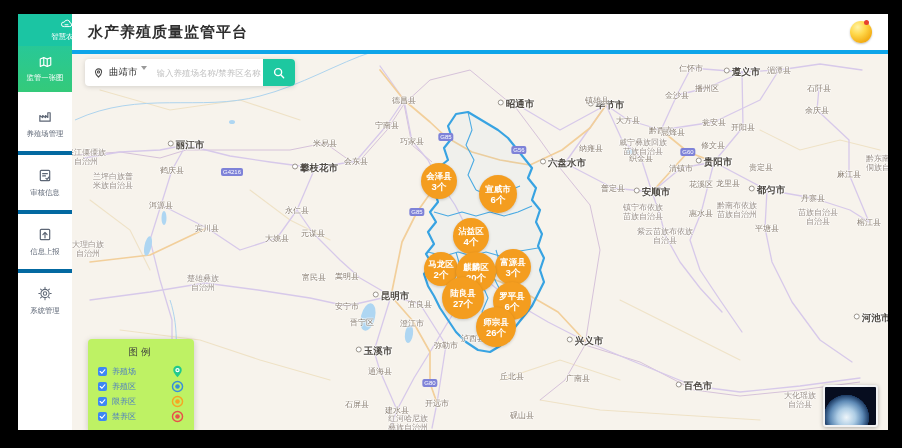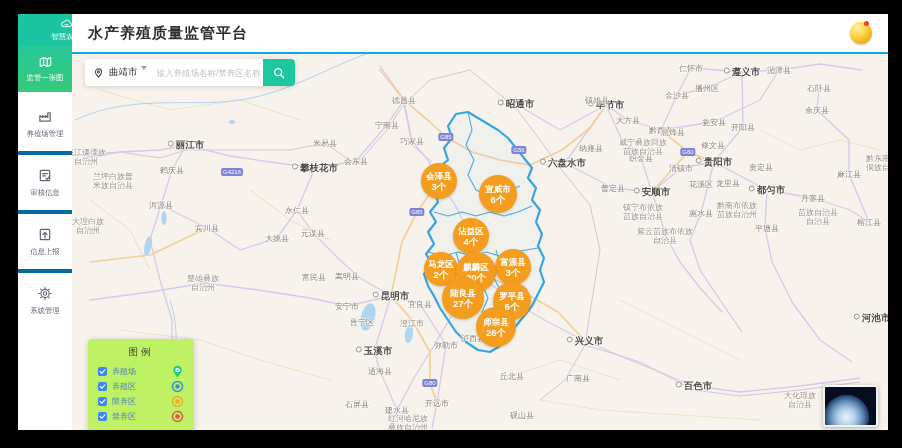--- a/index.html
+++ b/index.html
@@ -14,21 +14,21 @@
   .active-item{height:46px;background:linear-gradient(180deg,#28c897,#34ca7a);color:#fff;display:flex;flex-direction:column;align-items:center;justify-content:center;gap:3px;}
   .active-item .lbl{font-size:8px;transform:scale(.92);white-space:nowrap;}
   .side-item{height:55px;display:flex;flex-direction:column;align-items:center;justify-content:center;gap:4px;color:#5d6675;cursor:pointer;}
   .side-item .lbl{font-size:8px;transform:scale(.92);white-space:nowrap;}
   .side-item + .side-item{border-top:4px solid #0369a1;}
   .side-items{margin-top:4px;}
   .icon16 svg{display:block;}
 
   
   .header{position:absolute;left:54px;top:0;right:0;height:40px;background:#fff;z-index:30;
-    display:flex;align-items:center;justify-content:space-between;padding:0 16px;box-sizing:border-box;border-bottom:2px solid #0ea5e9;}
+    display:flex;align-items:center;justify-content:space-between;padding:0 16px;box-sizing:border-box;border-bottom:4px solid #0ea5e9;}
   .title{font-size:15px;font-weight:bold;color:#2f2f2f;letter-spacing:1px;}
   .avatar{width:22px;height:22px;border-radius:50%;position:relative;cursor:pointer;
     background:radial-gradient(circle at 35% 28%,#fff3a6 0%,#ffd94d 35%,#f2ab12 75%,#d98e06 100%);
     box-shadow:0 1px 2px rgba(0,0,0,.25);}
   .avatar::after{content:"";position:absolute;right:3px;top:-1px;width:5px;height:5px;border-radius:50%;background:#e7402e;}
 
   
   .map{position:absolute;left:54px;top:40px;width:816px;height:376px;background:#f7f3ec;overflow:hidden;}
   .map svg.base{position:absolute;left:0;top:0;width:816px;height:376px;}
   .mlabel{position:absolute;transform:translate(-50%,-50%);white-space:nowrap;color:#8b7f72;font-size:8px;z-index:5;
@@ -232,21 +232,21 @@
             <span>苗族自治县</span>
           </div>
           <div class="mlabel state" style="left: 41px; top: 127px;">
             <span>兰坪白族普</span>
             <span>米族自治县</span>
           </div>
           <div class="mlabel state" style="left: 14px; top: 103px;">
             <span>怒江傈僳族</span>
             <span>自治州</span>
           </div>
-          <div class="mlabel state" style="left: 16px; top: 172px;">
+          <div class="mlabel state" style="left: 16px; top: 195px;">
             <span>大理白族</span>
             <span>自治州</span>
           </div>
           <div class="mlabel state" style="left: 131px; top: 229px;">
             <span>楚雄彝族</span>
             <span>自治州</span>
           </div>
           <div class="mlabel state" style="left: 665px; top: 156px;">
             <span>黔南布依族</span>
             <span>苗族自治州</span>

